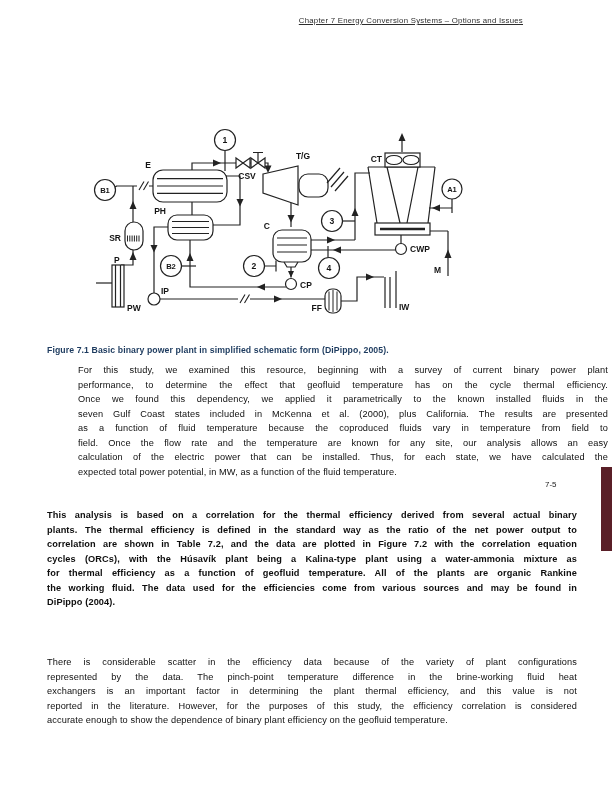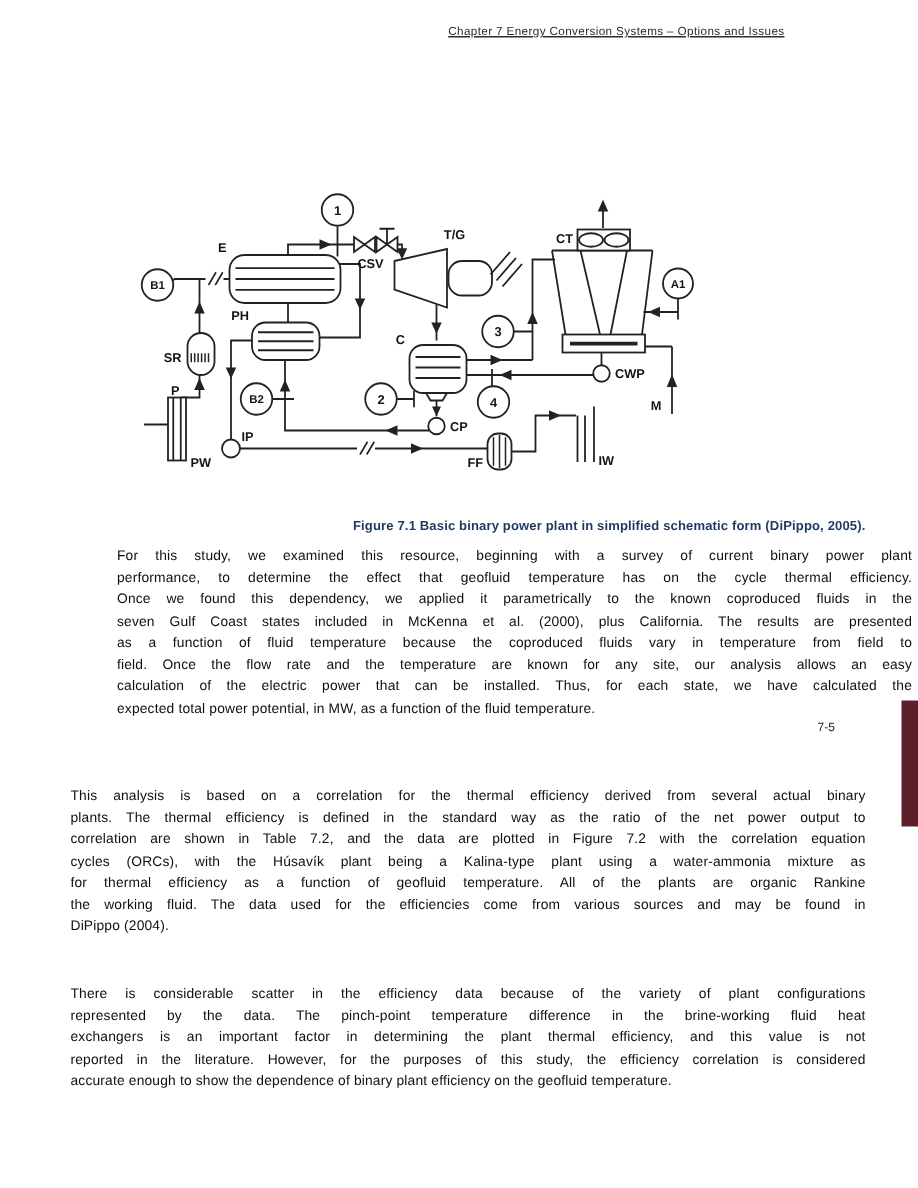--- a/index.html
+++ b/index.html
@@ -6,21 +6,21 @@
   body{width:612px;height:792px;background:#ffffff;position:relative;overflow:hidden;
        font-family:"Liberation Sans",sans-serif;color:#111;}
   .abs{position:absolute;}
   #header{top:16px;left:0;width:523px;text-align:right;font-size:7.8px;
           letter-spacing:.25px;color:#2d2d2d;text-decoration:underline;}
   #diagram{left:85px;top:125px;width:392px;height:200px;}
   #caption{left:47px;top:345px;width:530px;font-size:8.7px;font-weight:bold;
            letter-spacing:.1px;}
   .para{left:47px;width:530px;font-size:9.2px;line-height:14.55px;color:#0e0e0e;
         letter-spacing:.12px;}
-  #para1{top:363px;margin-left:31px;} #para2{top:523px;} #para3{top:655px;}
+  #para1{top:363px;margin-left:31px;} #para2{top:508px;font-weight:bold;} #para3{top:655px;}
   .bl{text-align:justify;text-align-last:justify;height:14.55px;overflow:hidden;
       white-space:nowrap;}
   .bl.pl{text-align-last:left;}
   #pagenum{top:480px;left:545px;width:45px;text-align:left;font-size:8px;color:#222;}
   #side-tab{top:467px;left:601px;width:11px;height:84px;}
   svg text{font-family:"Liberation Sans",sans-serif;font-weight:bold;fill:#141414;}
   .lbl{font-size:8.5px;}
   .stc{font-size:8.6px;text-anchor:middle;}
   .sts{font-size:7.6px;text-anchor:middle;}
 </style>
@@ -167,26 +167,26 @@
   <text class="lbl" x="114" y="263">P</text>
   <text class="lbl" x="127" y="311">PW</text>
   <text class="lbl" x="161" y="294">IP</text>
   <text class="lbl" x="300" y="287.5">CP</text>
   <text class="lbl" x="410" y="252">CWP</text>
   <text class="lbl" x="441" y="273" text-anchor="end">M</text>
   <text class="lbl" x="322" y="311" text-anchor="end">FF</text>
   <text class="lbl" x="399" y="310">IW</text>
 </svg>
 
-<div id="caption" class="abs" style="color: rgb(28, 58, 94); text-align: right;">Figure 7.1 Basic binary power plant in simplified schematic form (DiPippo, 2005).</div>
+<div id="caption" class="abs" style="color: rgb(28, 58, 94);">Figure 7.1 Basic binary power plant in simplified schematic form (DiPippo, 2005).</div>
 
 <div id="para1" class="abs para">
   <div class="bl">For this study, we examined this resource, beginning with a survey of current binary power plant</div>
   <div class="bl">performance, to determine the effect that geofluid temperature has on the cycle thermal efficiency.</div>
-  <div class="bl">Once we found this dependency, we applied it parametrically to the known coproduced fluids in the</div>
+  <div class="bl">Once we found this dependency, we applied it parametrically to the known installed fluids in the</div>
   <div class="bl">seven Gulf Coast states included in McKenna et al. (2000), plus California. The results are presented</div>
   <div class="bl">as a function of fluid temperature because the coproduced fluids vary in temperature from field to</div>
   <div class="bl">field. Once the flow rate and the temperature are known for any site, our analysis allows an easy</div>
   <div class="bl">calculation of the electric power that can be installed. Thus, for each state, we have calculated the</div>
   <div class="bl pl">expected total power potential, in MW, as a function of the fluid temperature.</div>
 </div>
 
 <div id="para2" class="abs para">
   <div class="bl">This analysis is based on a correlation for the thermal efficiency derived from several actual binary</div>
   <div class="bl">plants. The thermal efficiency is defined in the standard way as the ratio of the net power output to</div>

